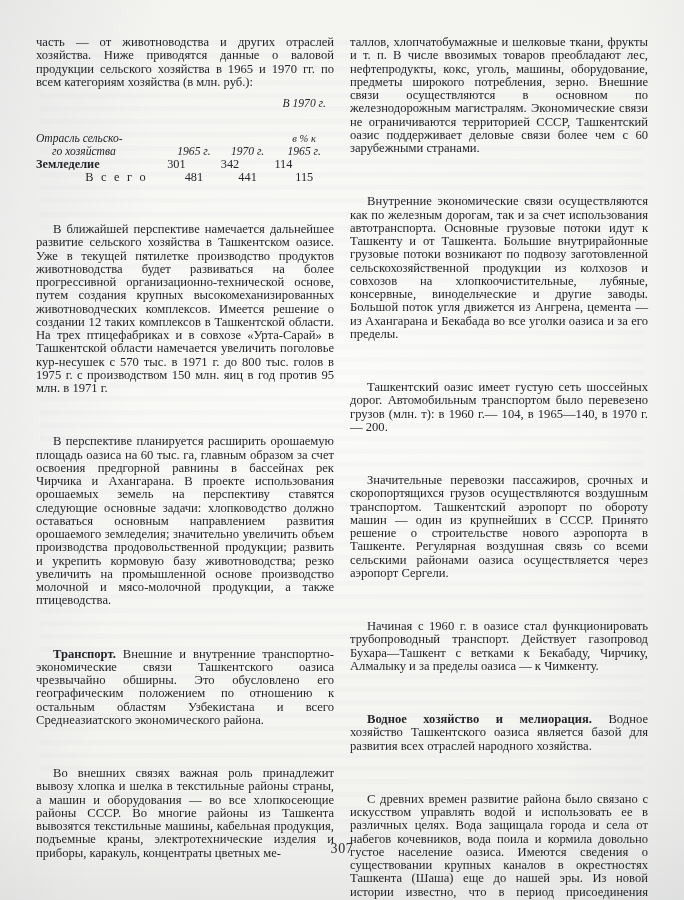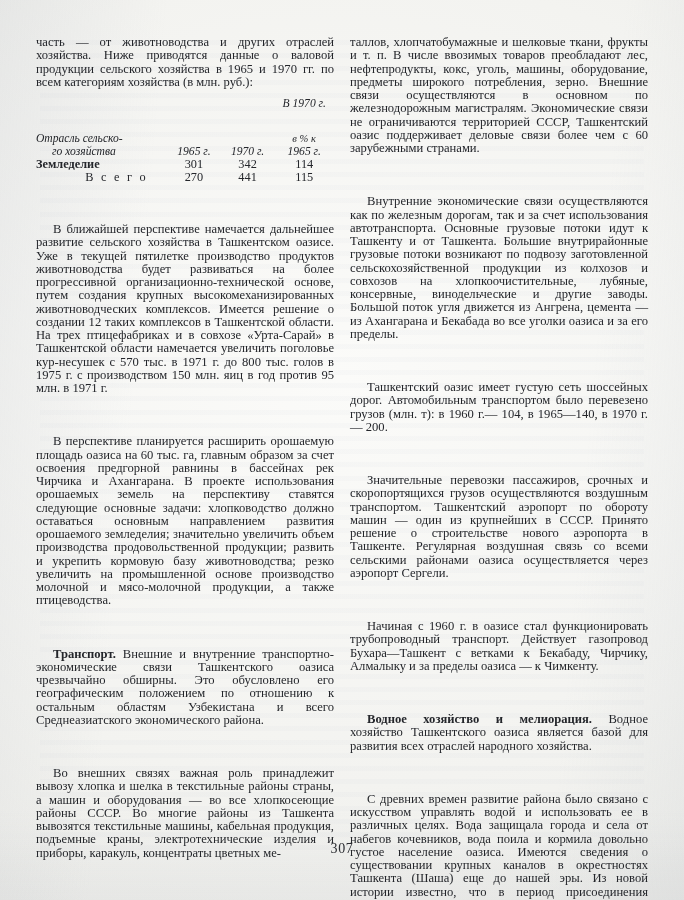--- a/index.html
+++ b/index.html
@@ -121,21 +121,21 @@
   .hd-pct .small { font-size: 10.6px; margin-top: 23px; }
   .body-row td {
     padding-top: 3px;
     font-size: 12.3px;
   }
   .body-row td.name {
     text-align: left;
     font-weight: bold;
     font-family: "Liberation Serif", "DejaVu Serif", serif;
   }
-  .body-row td.val { text-align: center; }
+  .body-row td.val { text-align: left; }
   .total-row td {
     padding-top: 11px;
     font-size: 12.3px;
   }
   .total-row td.name {
     text-align: center;
     padding-left: 30px;
     letter-spacing: 2.2px;
   }
   .total-row td.val { text-align: center; }
@@ -185,21 +185,21 @@
             <tr class="body-row">
               <td class="name">Земледелие</td>
               <td class="val">301</td>
               <td class="val">342</td>
               <td class="val">114</td>
             </tr>
 
 
             <tr class="total-row">
               <td class="name">В с е г о</td>
-              <td class="val">270</td>
+              <td class="val">481</td>
               <td class="val">441</td>
               <td class="val">115</td>
             </tr>
           </tbody>
         </table>
       </div>
 
       <p class="indent">В ближайшей перспективе намечается дальнейшее развитие сельского хозяйства в Ташкентском оазисе. Уже в текущей пятилетке производство продуктов животноводства будет развиваться на более прогрессивной организационно-технической основе, путем создания крупных высокомеханизированных животноводческих комплексов. Имеется решение о создании 12 таких комплексов в Ташкентской области. На трех птицефабриках и в совхозе «Урта-Сарай» в Ташкентской области намечается увеличить поголовье кур-несушек с 570 тыс. в 1971 г. до 800 тыс. голов в 1975 г. с производством 150 млн. яиц в год против 95 млн. в 1971 г.</p>
 
       <p class="indent">В перспективе планируется расширить орошаемую площадь оазиса на 60 тыс. га, главным образом за счет освоения предгорной равнины в бассейнах рек Чирчика и Ахангарана. В проекте использования орошаемых земель на перспективу ставятся следующие основные задачи: хлопководство должно оставаться основным направлением развития орошаемого земледелия; значительно увеличить объем производства продовольственной продукции; развить и укрепить кормовую базу животноводства; резко увеличить на промышленной основе производство молочной и мясо-молочной продукции, а также птицеводства.</p>

